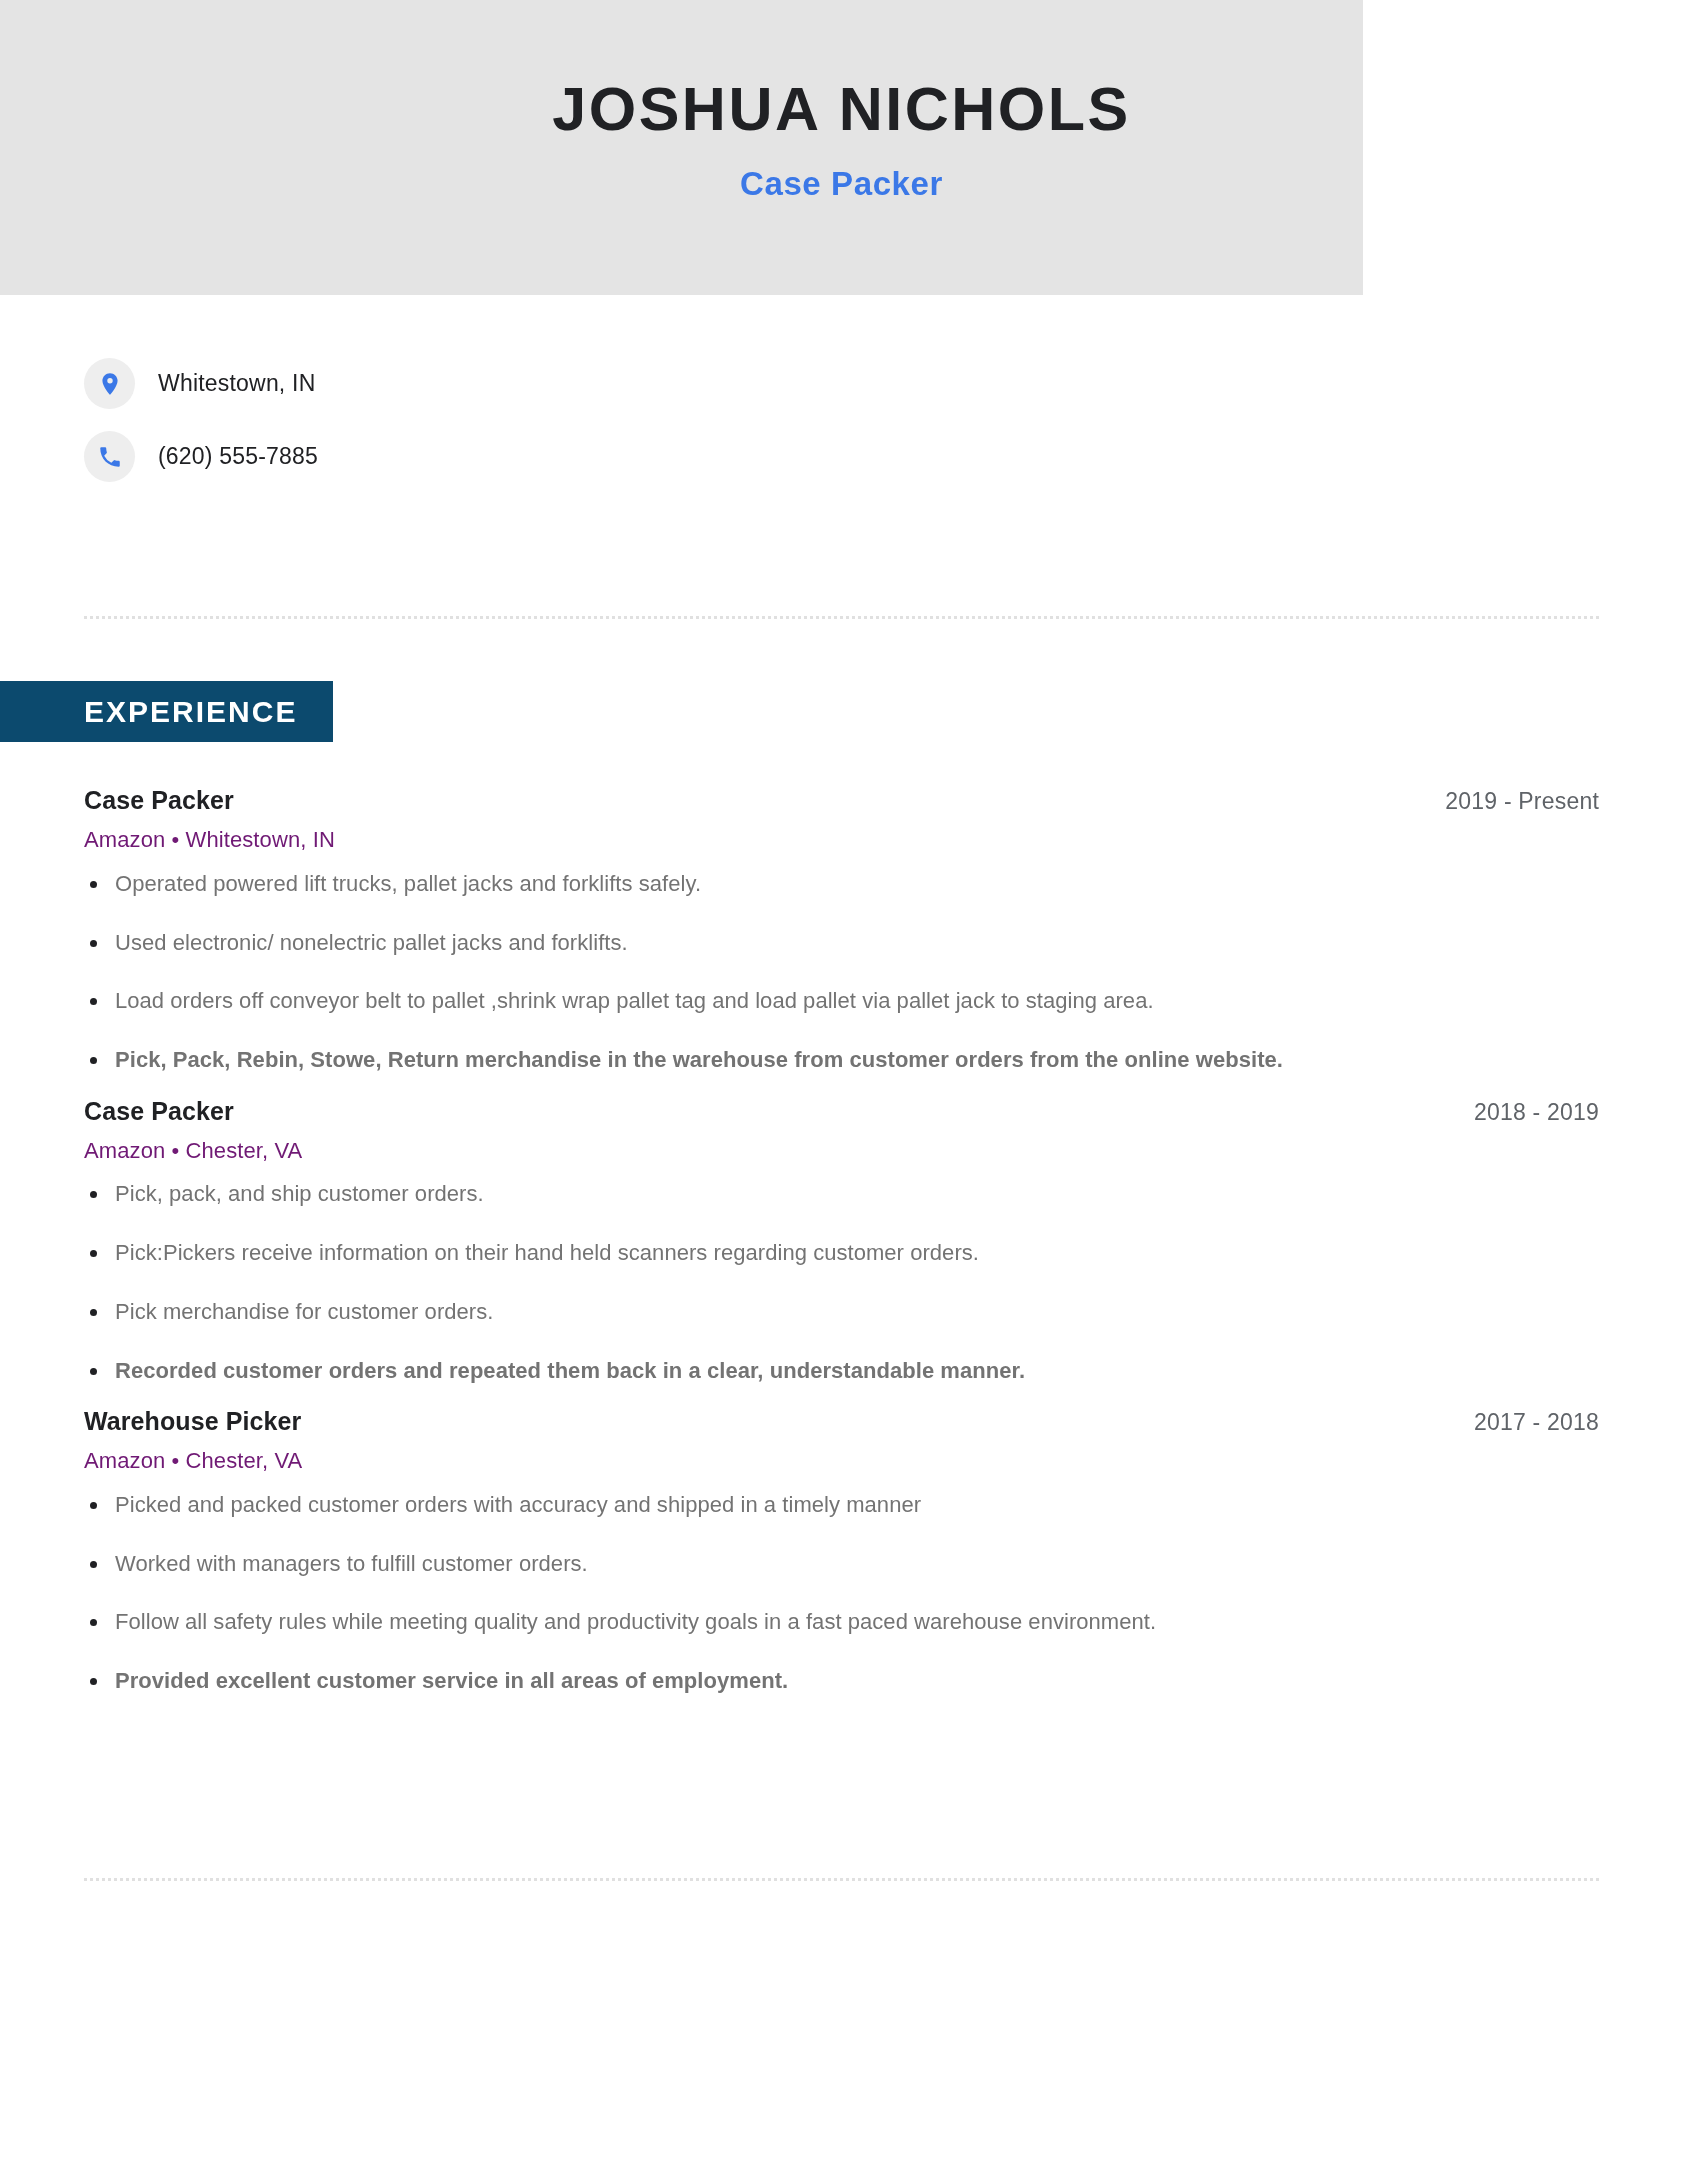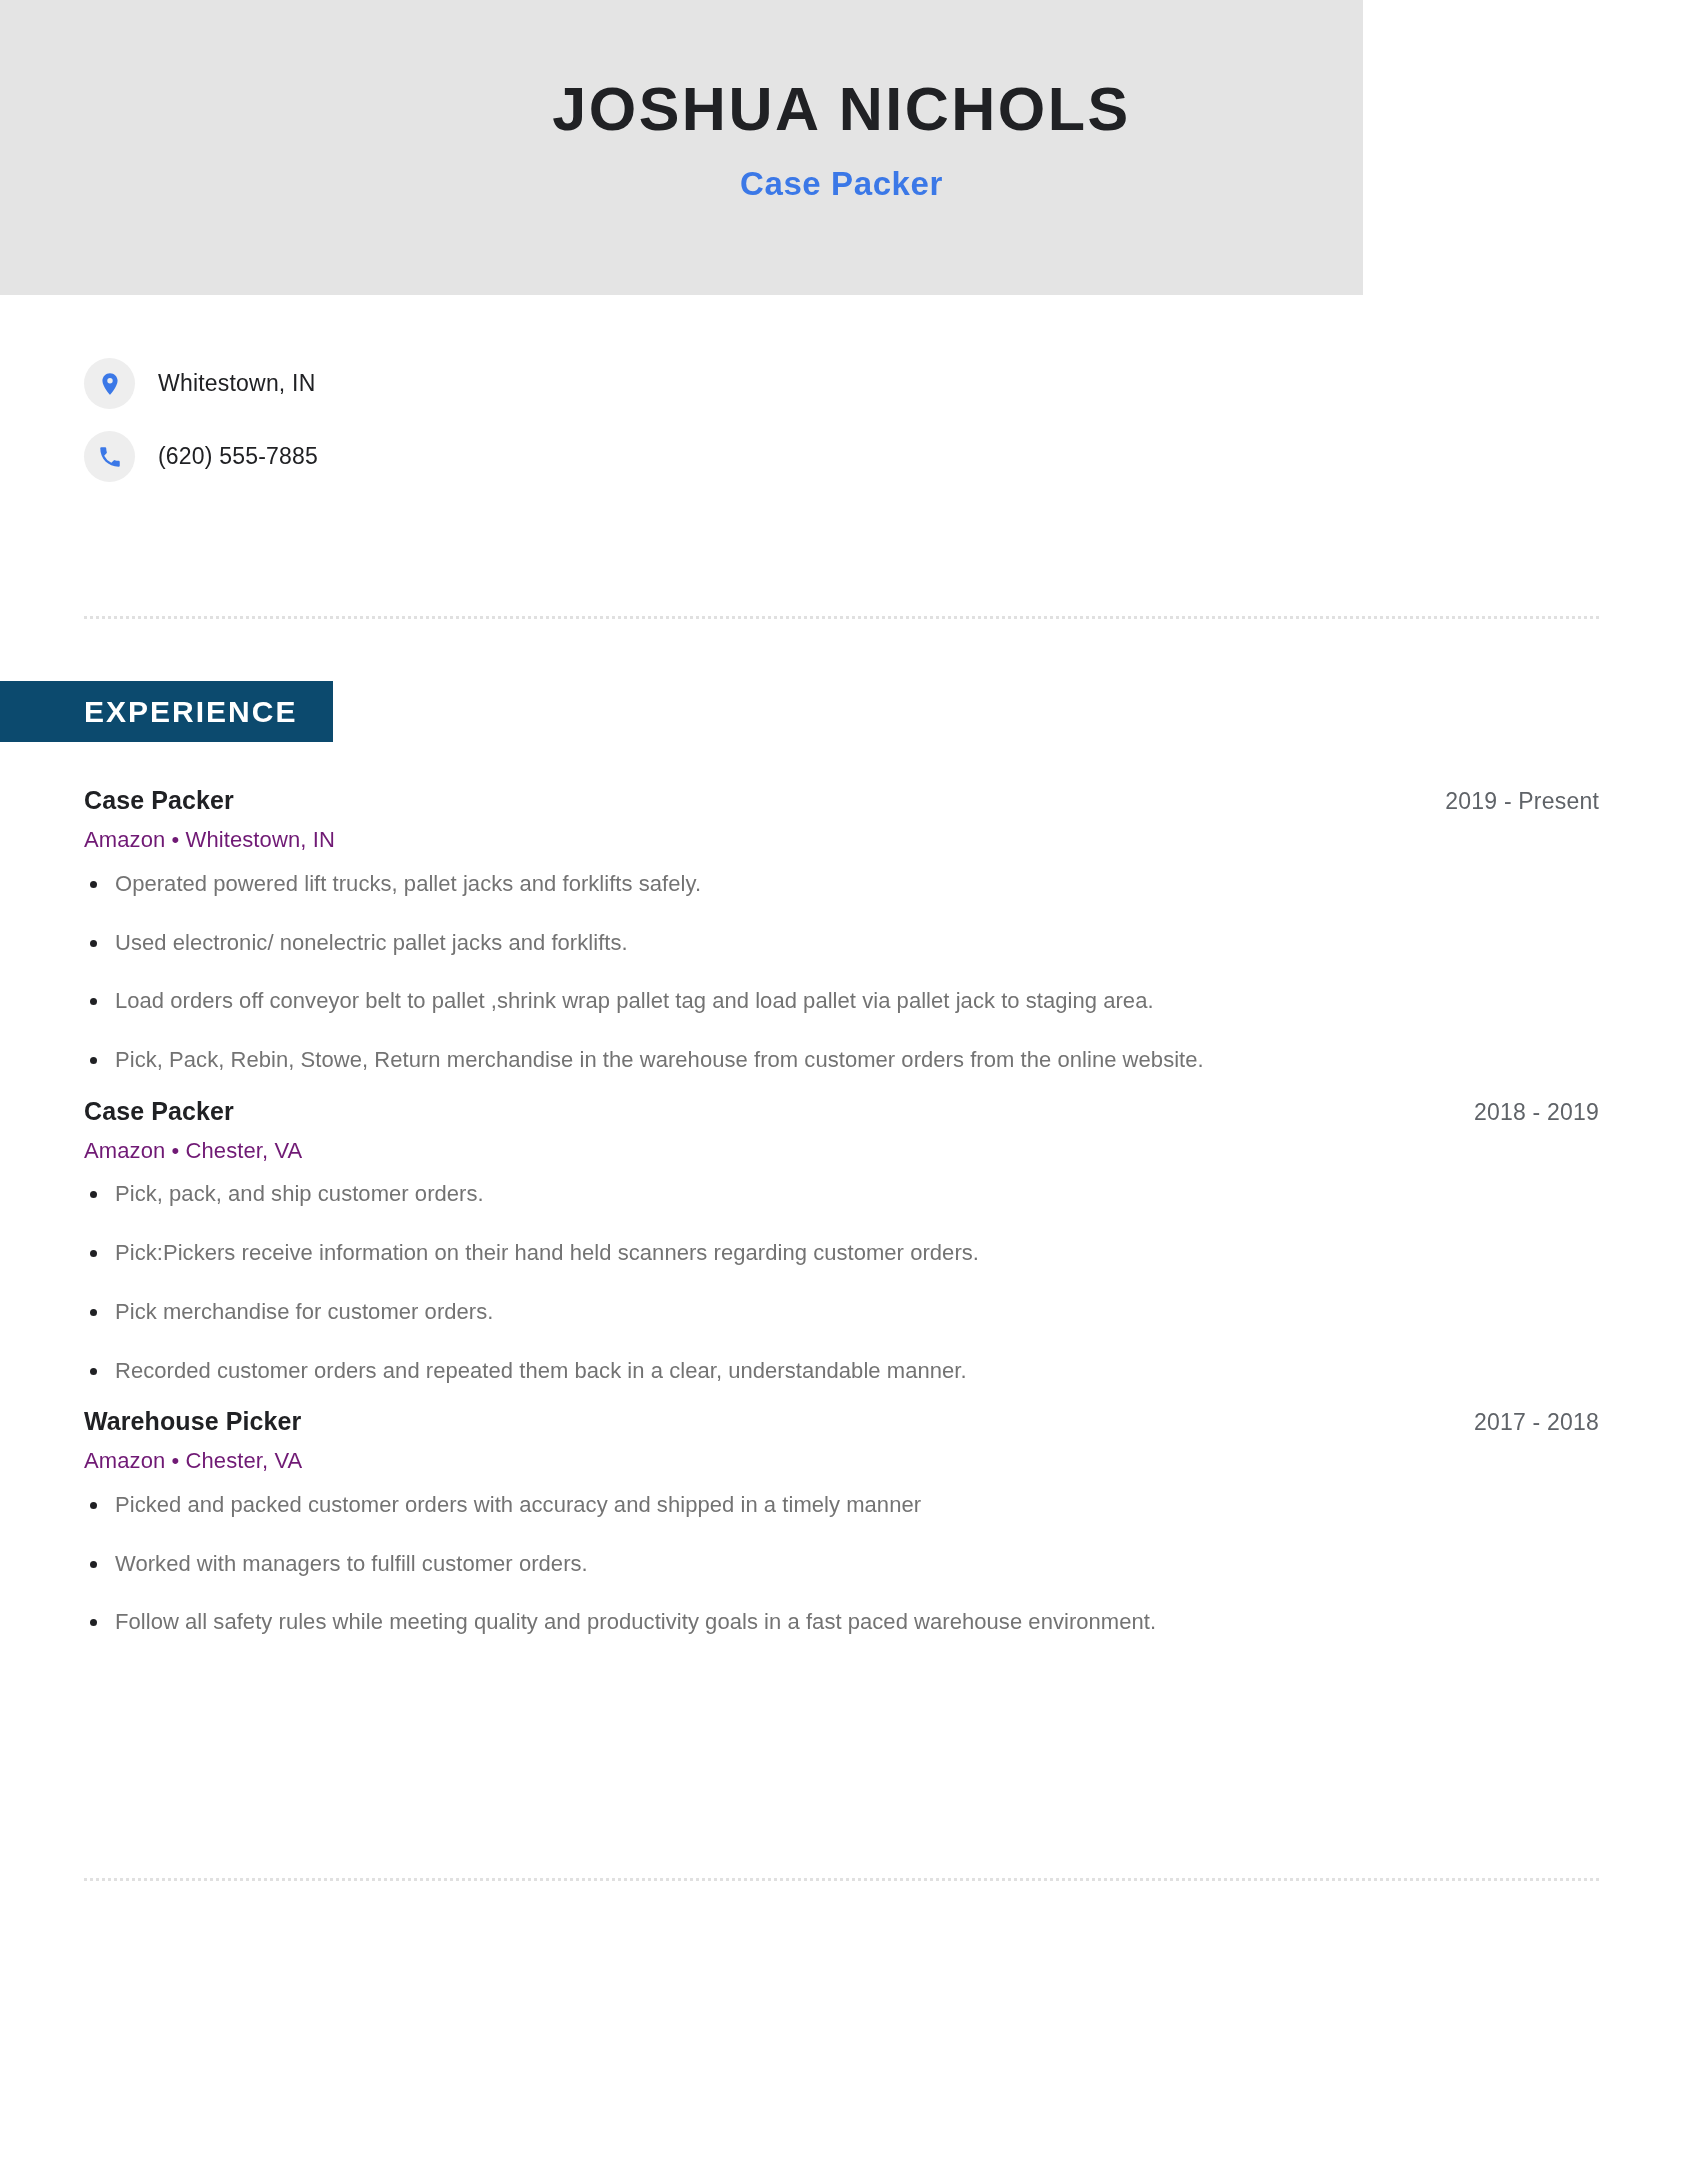--- a/index.html
+++ b/index.html
@@ -164,21 +164,21 @@
   }
   .bullets li {
     position: relative;
     padding-left: 31px;
     font-size: 22px;
     color: #737373;
     line-height: 1.35;
     letter-spacing: 0.05px;
     margin-bottom: 29px;
   }
-  .bullets li:last-child { margin-bottom: 0; }
+  .bullets li:last-child { margin-bottom: 0; font-weight: bold; }
   .bullets li .bullet-dot {
     position: absolute;
     left: 6px;
     top: 12px;
     width: 7px;
     height: 7px;
     border-radius: 50%;
     background: #202124;
   }
   .entry-spacer { height: 21px; }
@@ -258,19 +258,20 @@
     <div class="entry">
       <div class="entry-header">
         <span class="entry-title">Warehouse Picker</span>
         <span class="entry-dates">2017 - 2018</span>
       </div>
       <div class="entry-meta">Amazon  •  Chester, VA</div>
       <ul class="bullets">
         <li><span class="bullet-dot"></span><span>Picked and packed customer orders with accuracy and shipped in a timely manner</span></li>
         <li><span class="bullet-dot"></span><span>Worked with managers to fulfill customer orders.</span></li>
         <li><span class="bullet-dot"></span><span>Follow all safety rules while meeting quality and productivity goals in a fast paced warehouse environment.</span></li>
+        <li><span class="bullet-dot"></span><span>Provided excellent customer service in all areas of employment.</span></li>
       </ul>
     </div>
 
   </div>
 
 </div>
 
 
 </body></html>

